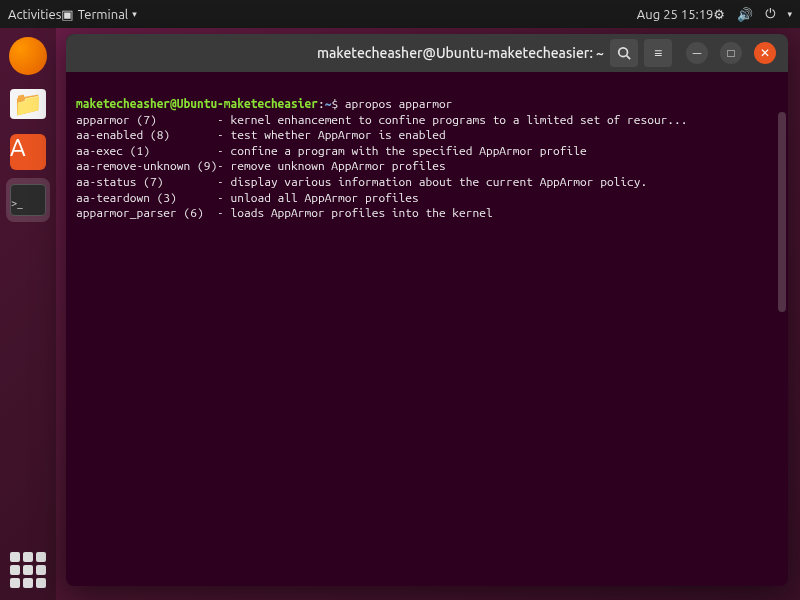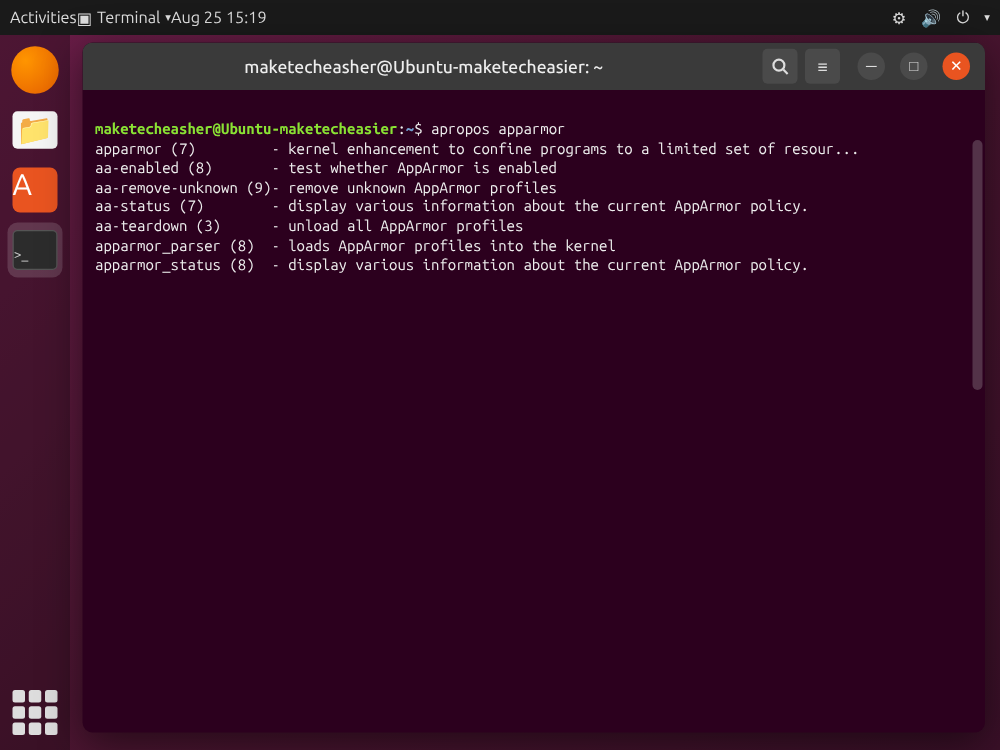--- a/index.html
+++ b/index.html
@@ -13,21 +13,21 @@
     .topbar {
       height: 28px;
       background: #1a1a1a;
       display: flex;
       align-items: center;
       color: #ddd;
       font-size: 13px;
       padding: 0 8px;
     }
     .topbar-left { display: flex; align-items: flex-start; }
-    .topbar-center { flex: 1; text-align: left; }
+    .topbar-center { flex: 1; text-align: right; }
     .topbar-right { display: flex; align-items: center; gap: 12px; }
     .topbar-item { cursor: pointer; display: flex; align-items: center; gap: 4px; }
     .dock {
       position: absolute;
       left: 0; top: 28px;
       width: 56px;
       height: calc(100% - 28px);
       background: rgba(30, 10, 20, 0.4);
       display: flex;
       flex-direction: column;
@@ -72,21 +72,21 @@
       overflow: hidden;
     }
     .titlebar {
       height: 38px;
       background: #3a3a3a;
       display: flex;
       align-items: center;
       padding: 0 8px;
       gap: 6px;
     }
-    .title-text { flex: 1; text-align: center; color: #eee; font-size: 14px; font-weight: 500; }
+    .title-text { flex: 1; text-align: right; color: #eee; font-size: 14px; font-weight: 500; }
     .titlebar-btn {
       width: 28px; height: 28px;
       border-radius: 4px;
       background: #4a4a4a;
       display: flex;
       align-items: center;
       justify-content: center;
       color: #ddd;
       cursor: pointer;
       font-size: 14px;
@@ -207,21 +207,21 @@
         </div>
     </div>
   </div>
   <div class="terminal-body">
     <div>
       <span class="prompt-user">maketecheasher@Ubuntu-maketecheasier</span><span class="prompt-colon">:</span><span class="prompt-path">~</span><span class="prompt-dollar">$</span> <span class="command">apropos apparmor</span>
     </div>
     <div id="output-container">
         <div class="output-line">apparmor (7)         - kernel enhancement to confine programs to a limited set of resour...</div>
         <div class="output-line">aa-enabled (8)       - test whether AppArmor is enabled</div>
+        <div class="output-line">aa-exec (1)          - confine a program with the specified AppArmor profile</div>
         <div class="output-line">aa-remove-unknown (9)- remove unknown AppArmor profiles</div>
         <div class="output-line">aa-status (7)        - display various information about the current AppArmor policy.</div>
         <div class="output-line">aa-teardown (3)      - unload all AppArmor profiles</div>
-        <div class="output-line">apparmor_parser (8)  - loads AppArmor profiles into the kernel</div>
-        <div class="output-line">apparmor_status (8)  - display various information about the current AppArmor policy.</div>
+        <div class="output-line">apparmor_parser (6)  - loads AppArmor profiles into the kernel</div>
       </div>
     <div class="scrollbar"></div>
   </div>
 </div>
 
 </body></html>

